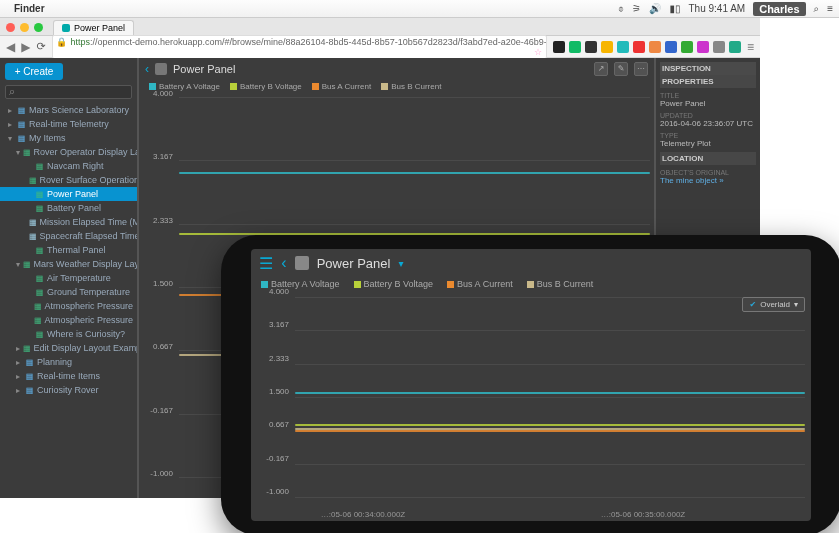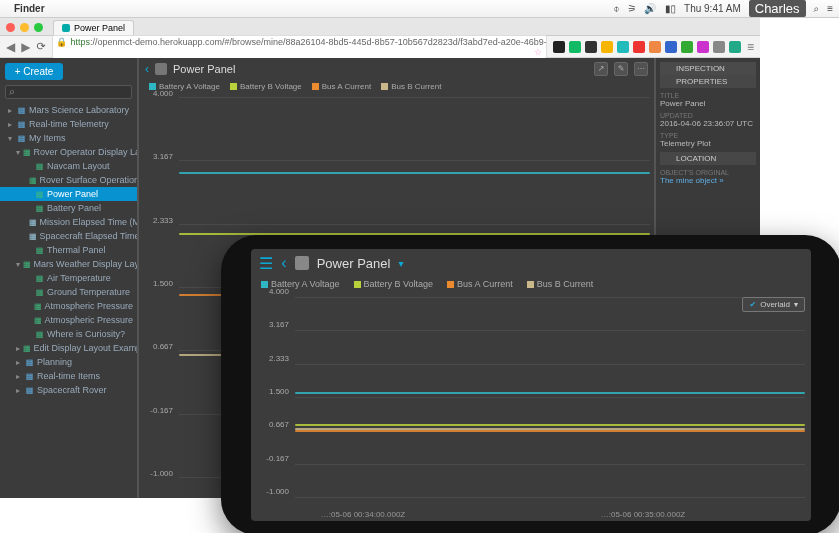--- a/index.html
+++ b/index.html
@@ -5,21 +5,21 @@
 * { margin: 0; padding: 0; box-sizing: border-box; font-family: -apple-system, "Helvetica Neue", Arial, sans-serif; }
 body { width: 839px; height: 533px; background: #fff; position: relative; overflow: hidden; }
 
 
 .menubar { height: 18px; background: linear-gradient(#fdfdfd,#f1f1f1); display: flex; align-items: center; padding: 0 6px; font-size: 10px; color: #333; border-bottom: 1px solid #ccc; }
 .menubar .apple { margin-right: 8px; font-size: 11px; }
 .menubar .app { font-weight: 600; margin-right: 10px; }
 .menubar .mi { margin-right: 10px; }
 .menubar .spacer { flex: 1; }
 .menubar .ri { margin-left: 8px; font-size: 10px; color: #444; }
-.menubar .user { background: #555; color: #fff; padding: 1px 6px; border-radius: 2px; font-size: 13px; }
+.menubar .user { background: #555; color: #fff; padding: 1px 6px; border-radius: 2px; font-size: 11px; font-weight: bold; }
 
 
 .browser { width: 760px; margin: 0; background: #fff; }
 .tabbar { height: 18px; background: #e6e6e6; display: flex; align-items: flex-end; padding-left: 6px; border-bottom: 1px solid #ccc; }
 .traffic { display: flex; gap: 5px; align-items: center; margin-right: 10px; margin-bottom: 3px; }
 .traffic span { width: 9px; height: 9px; border-radius: 50%; display: block; }
 .traffic .r { background: #ff5f57; } .traffic .y { background: #febc2e; } .traffic .g { background: #28c840; }
 .tab { background: #f6f6f6; border: 1px solid #ccc; border-bottom: none; padding: 2px 8px; font-size: 9px; border-radius: 3px 3px 0 0; display: flex; align-items: center; gap: 4px; }
 .tab .favicon { width: 8px; height: 8px; background: #0aa; border-radius: 2px; }
 .addrbar { height: 22px; background: #f3f3f3; display: flex; align-items: center; padding: 0 6px; gap: 6px; border-bottom: 1px solid #d6d6d6; }
@@ -59,21 +59,21 @@
 .lg { display: flex; align-items: center; gap: 3px; color: #aaa; }
 .sw { width: 7px; height: 7px; }
 .plot { flex: 1; position: relative; background: #3c3c3c; }
 .yaxis { position: absolute; left: 0; top: 0; bottom: 16px; width: 38px; font-size: 8px; color: #aaa; }
 .ylab { position: absolute; right: 4px; transform: translateY(-50%); }
 .grid { position: absolute; left: 40px; right: 4px; top: 4px; bottom: 16px; }
 .gridline { position: absolute; left: 0; right: 0; height: 1px; background: #4a4a4a; }
 .series { position: absolute; left: 0; right: 0; height: 2px; border-radius: 1px; opacity: 0.85; }
 
 .inspector { width: 104px; background: #3a3a3a; font-size: 8px; color: #aaa; padding: 4px; }
-.insp-h { background: #4a4a4a; padding: 2px 16px; color: #ccc; font-size: 8px; }
+.insp-h { background: #4a4a4a; padding: 2px 2px; color: #ccc; font-size: 8px; font-weight: bold; }
 .insp-sec { margin: 4px 0; }
 .insp-lab { color: #777; font-size: 7px; }
 .insp-val { color: #bbb; }
 .insp-link { color: #5faee3; }
 
 
 .phone { position: absolute; left: 221px; top: 235px; width: 620px; height: 300px; background: #111; border-radius: 36px; box-shadow: 0 10px 30px rgba(0,0,0,0.5); padding: 14px 30px; }
 .phone-inner { width: 100%; height: 100%; background: #3c3c3c; border-radius: 4px; display: flex; flex-direction: column; }
 .p-toolbar { height: 28px; display: flex; align-items: center; padding: 0 8px; gap: 8px; }
 .hamburger { color: #0aa8d3; font-size: 16px; }
@@ -166,21 +166,21 @@
     <span>My Items</span>
           </div>
           <div class="node d1">
             <span class="caret">▾</span>
     <span class="ico ico-layout">▦</span>
     <span>Rover Operator Display Layout</span>
           </div>
           <div class="node d2">
             <span class="caret"></span>
     <span class="ico ico-tel">▦</span>
-    <span>Navcam Layout</span>
+    <span>Navcam Right</span>
           </div>
           <div class="node d2">
             <span class="caret"></span>
     <span class="ico ico-layout">▦</span>
     <span>Rover Surface Operations</span>
           </div>
           <div class="node d2 sel">
             <span class="caret"></span>
     <span class="ico ico-plot">▦</span>
     <span>Power Panel</span>
@@ -246,21 +246,21 @@
     <span>Planning</span>
           </div>
           <div class="node d1">
             <span class="caret">▸</span>
     <span class="ico ico-folder">▦</span>
     <span>Real-time Items</span>
           </div>
           <div class="node d1">
             <span class="caret">▸</span>
     <span class="ico ico-folder">▦</span>
-    <span>Spacecraft Rover</span>
+    <span>Curiosity Rover</span>
           </div>
         </div>
     </div>
     <div class="splitter-x"></div>
     <div class="main">
       <div class="toolbar">
         <span class="tb-back">‹</span>
         <span class="tb-ico"></span>
         <span class="tb-title">Power Panel</span>
         <span class="tb-spacer"></span>

